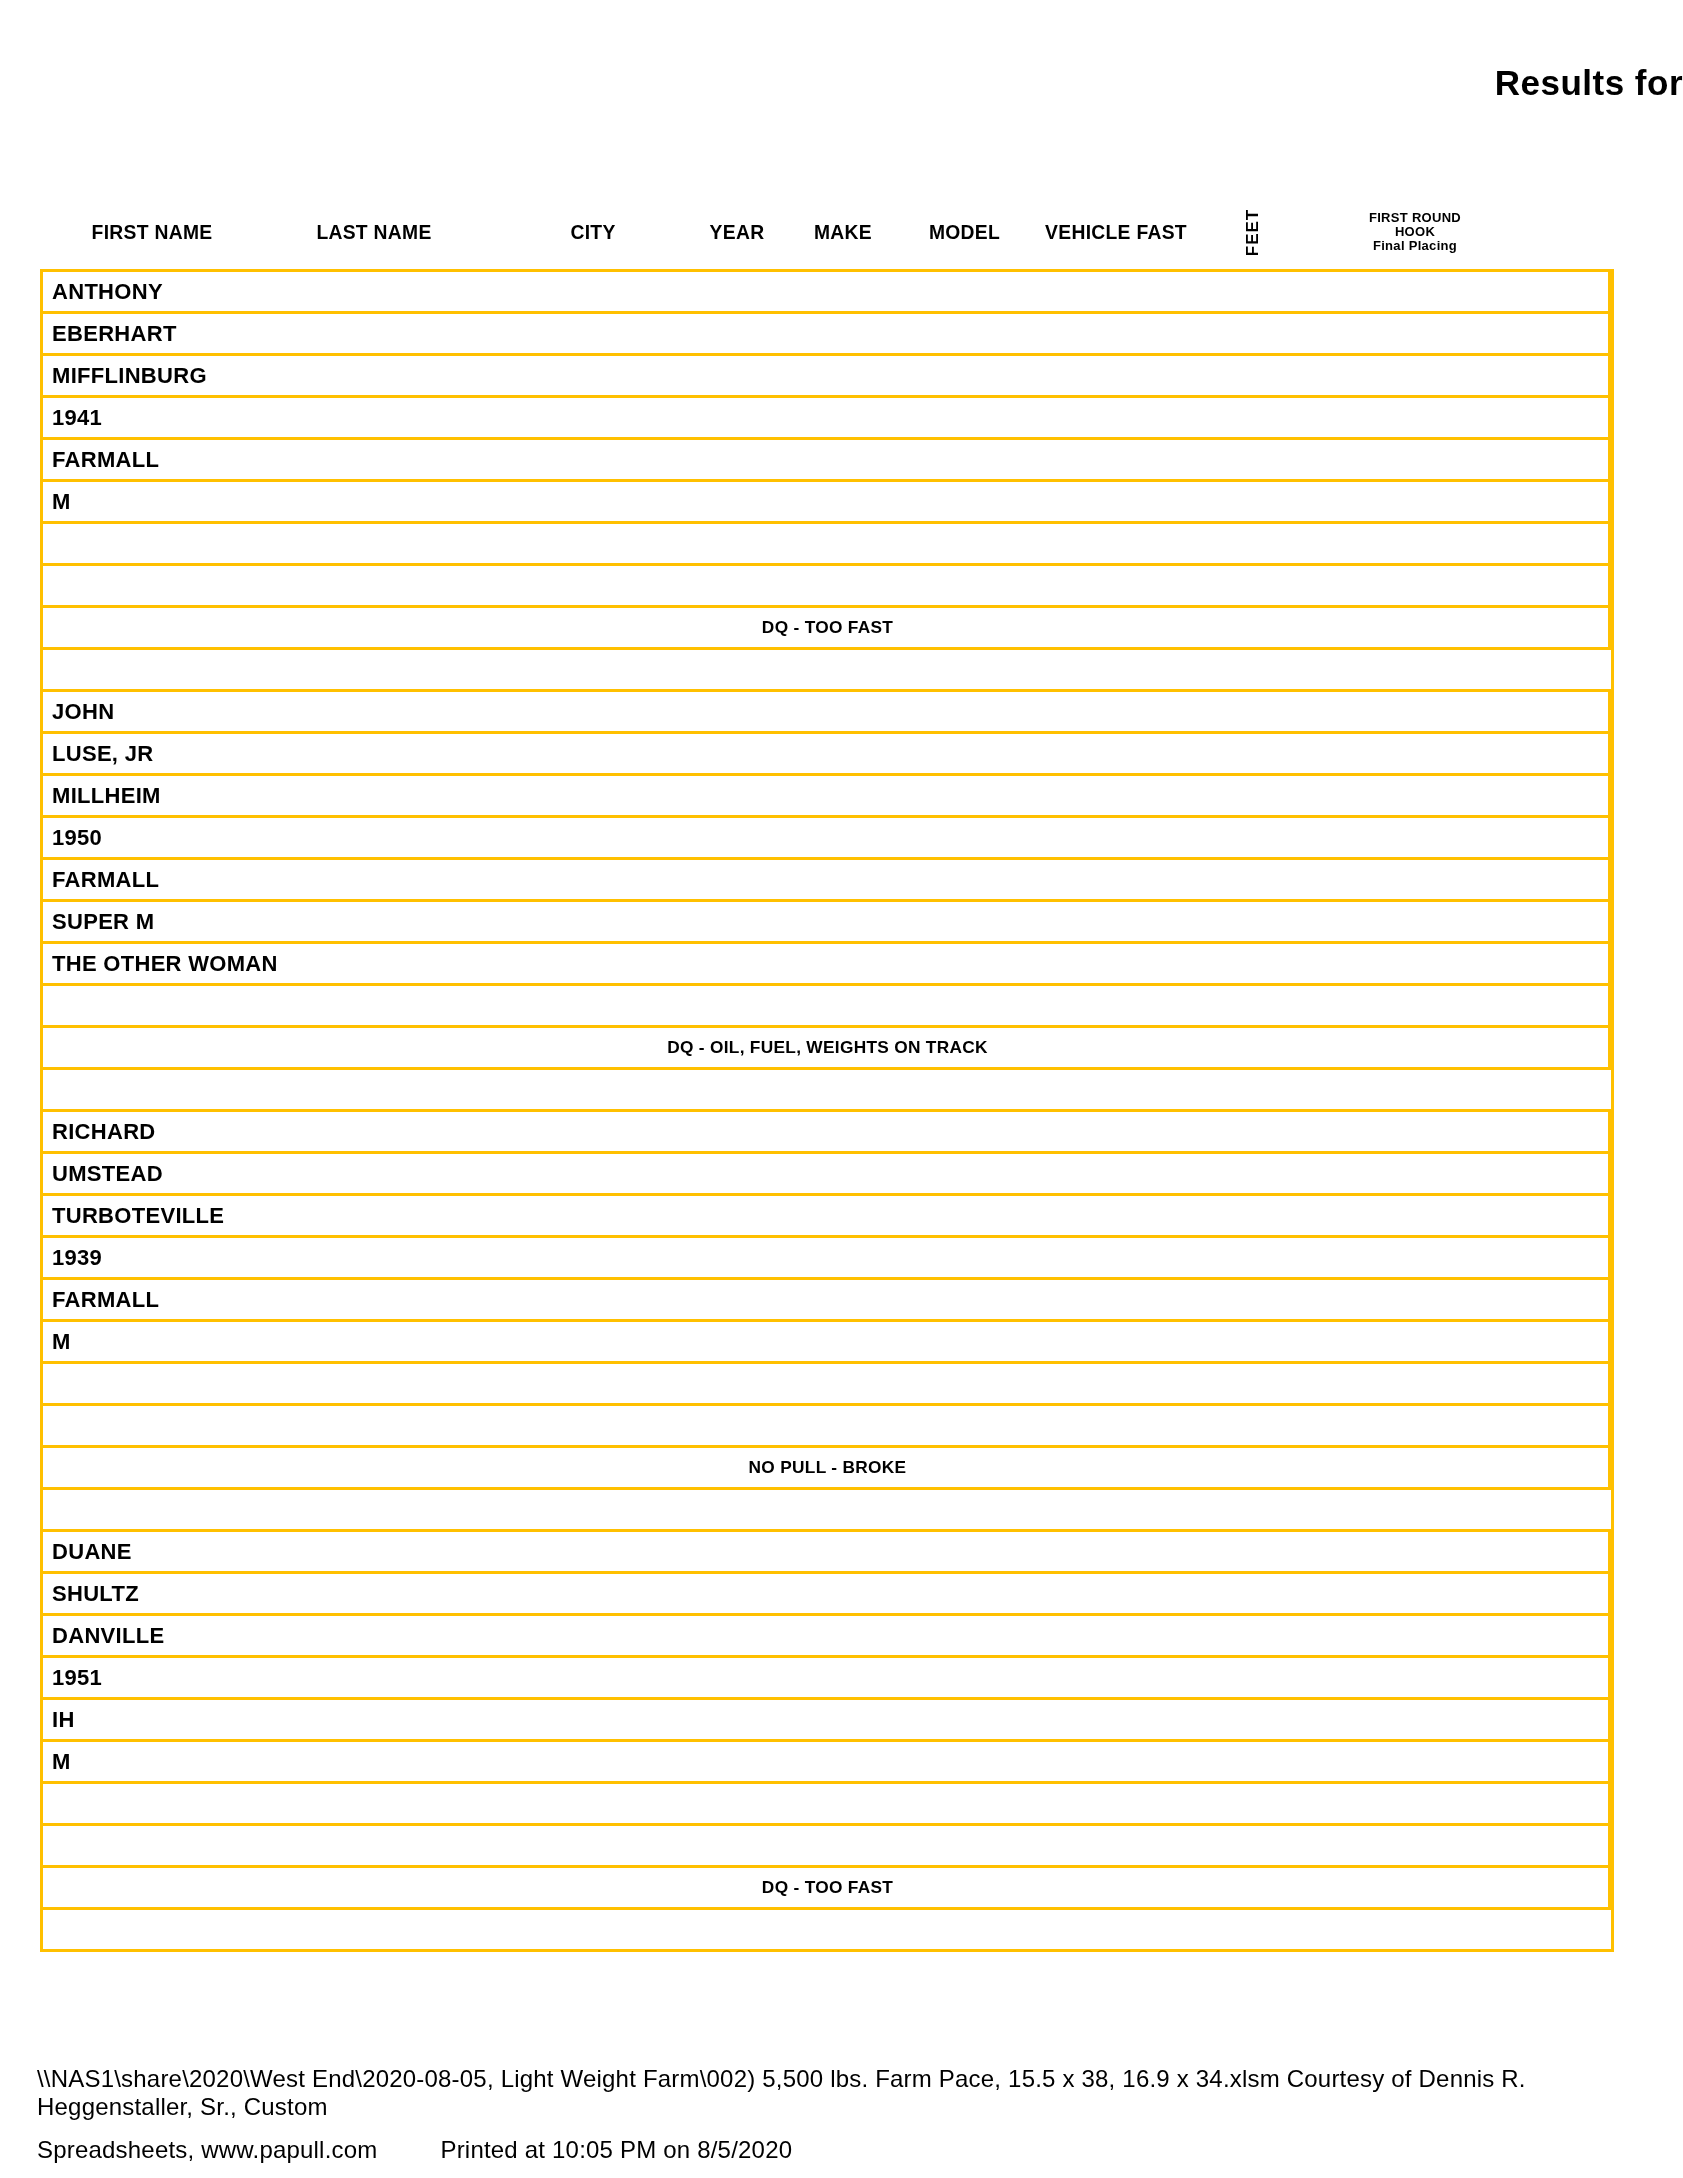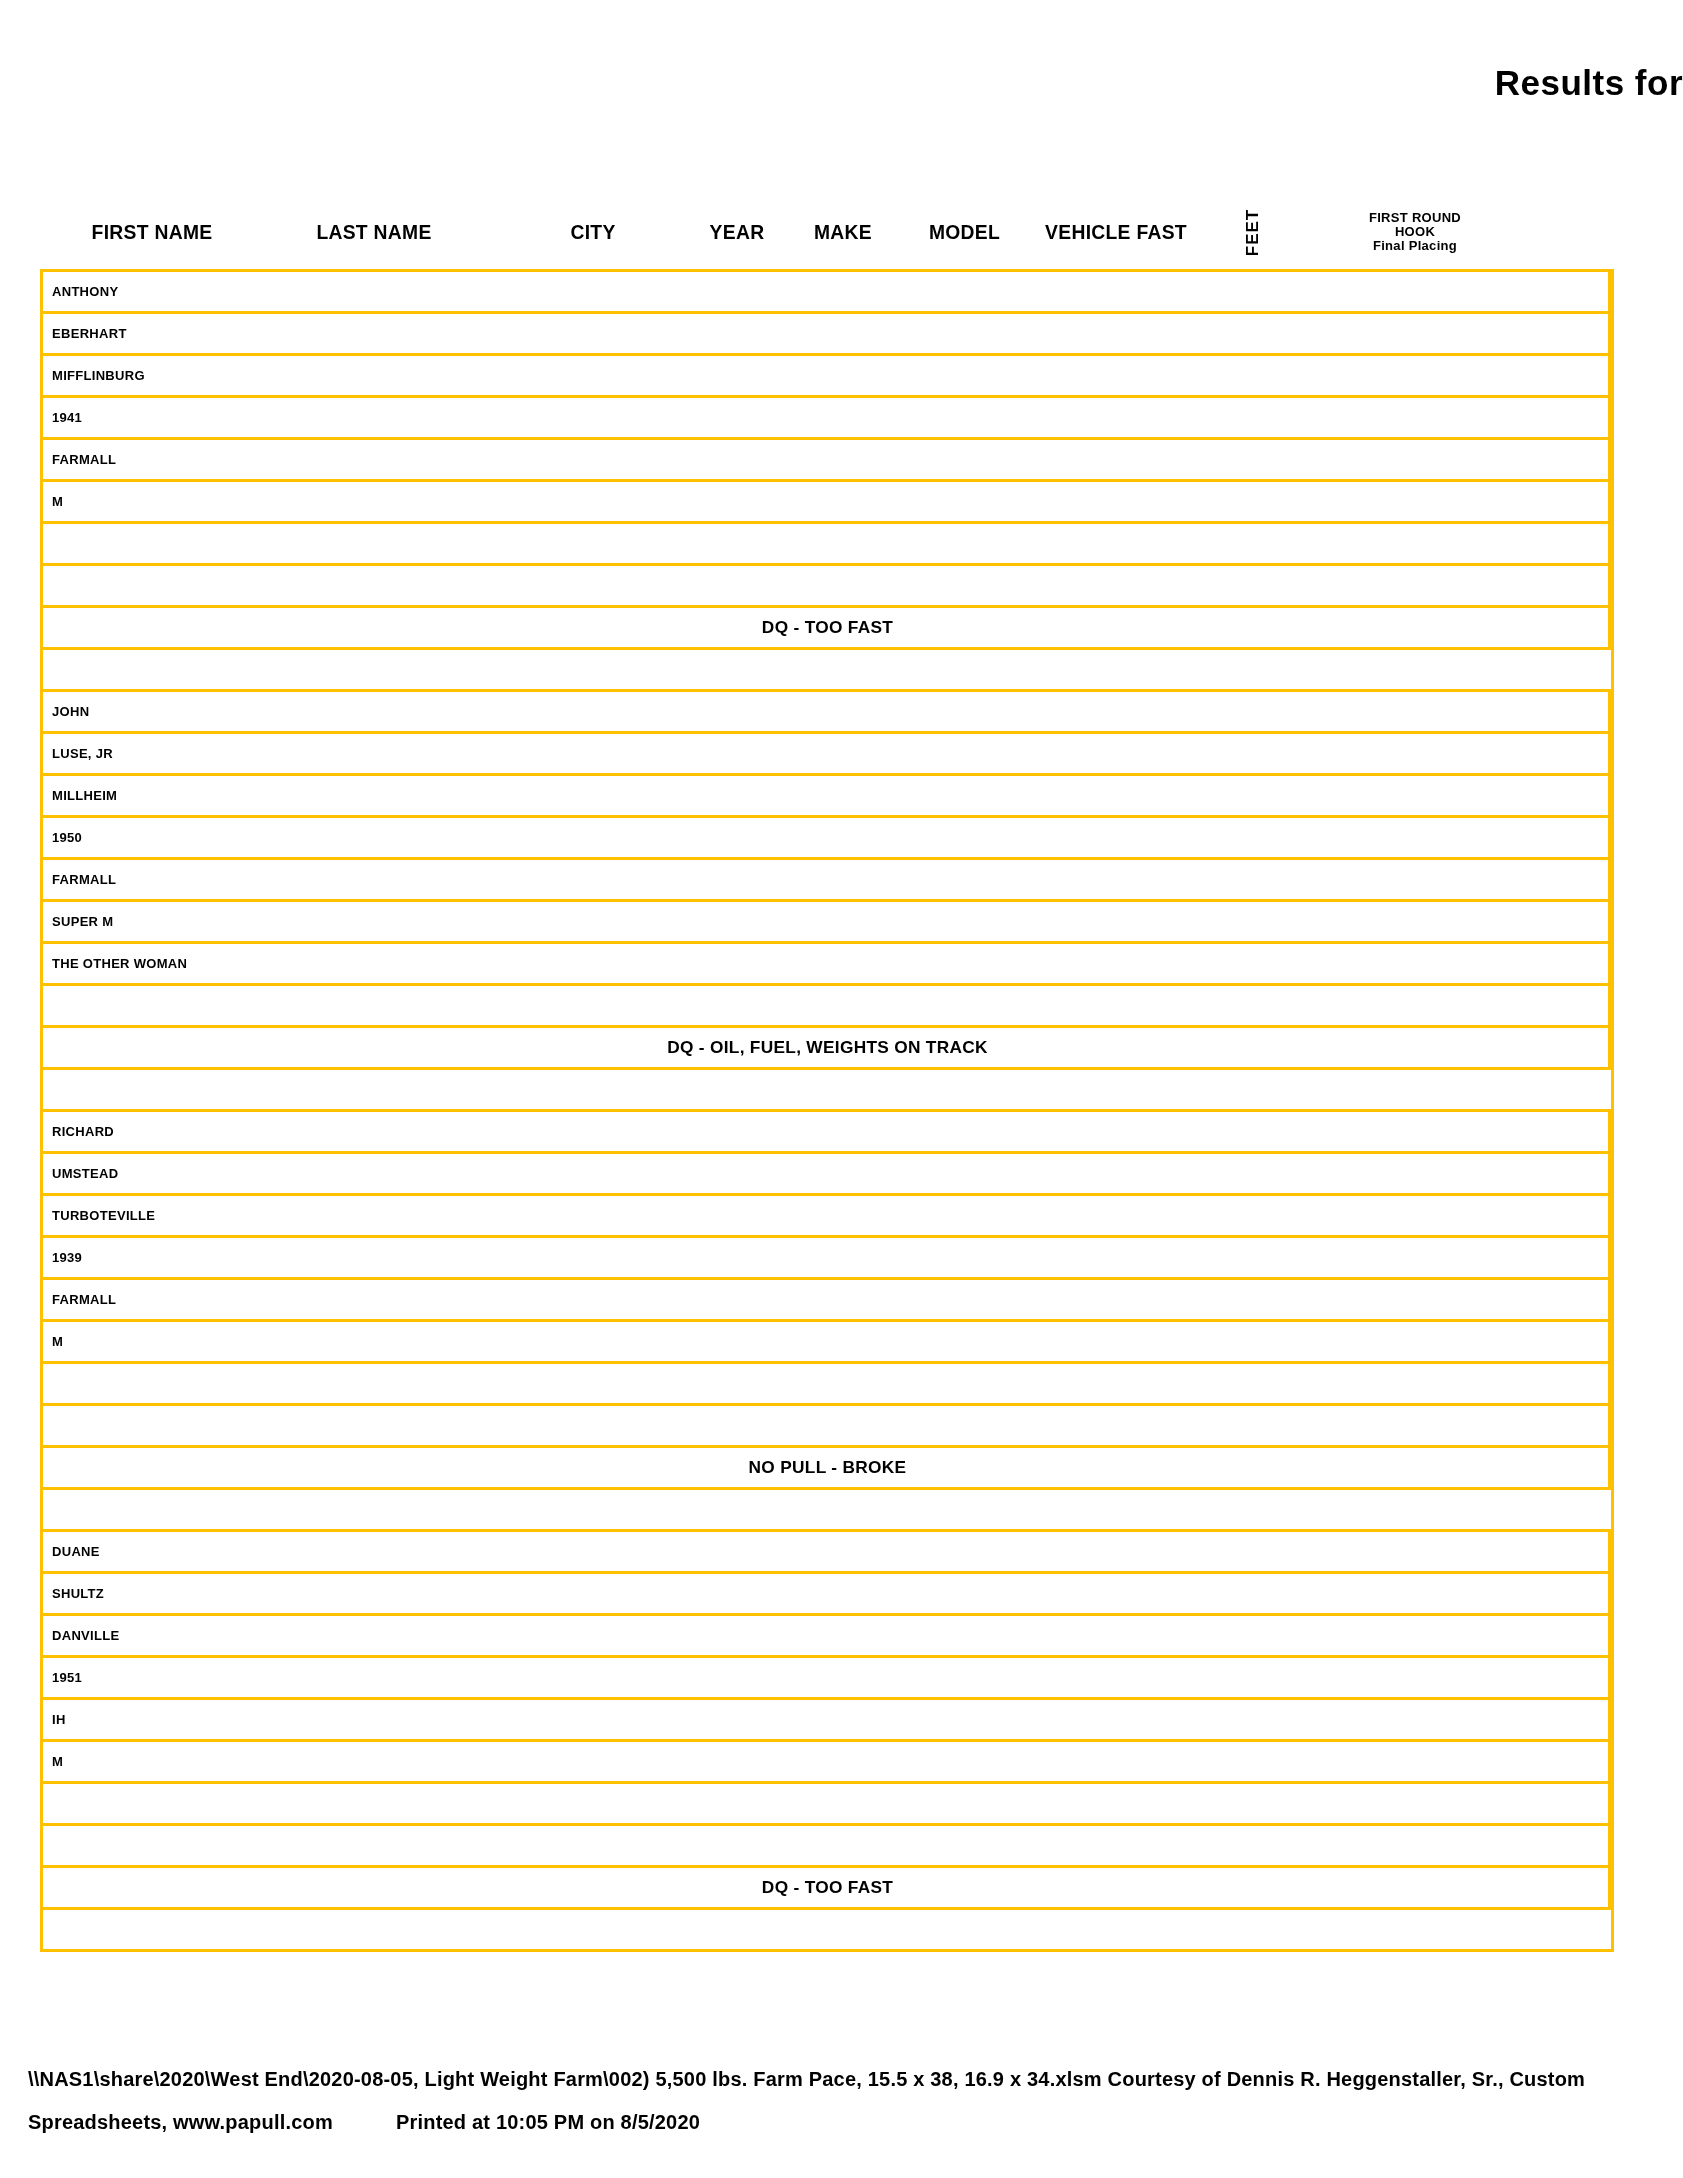--- a/index.html
+++ b/index.html
@@ -66,45 +66,45 @@
     background: var(--border-color, #FFC000);
     display: grid;
     grid-auto-rows: 39px;
     row-gap: 3px;
   }
   .tbody-row { display: contents; }
   .td {
     background: #ffffff;
     display: flex;
     align-items: center;
-    font-size: 13px;
+    font-size: 22px;
     font-weight: bold;
     padding-left: 9px;
     padding-right: 4px;
     letter-spacing: 0.3px;
     overflow: hidden;
     border-right: 3px solid var(--border-color, #FFC000);
   }
   .td:last-child { border-right: none; }
   .td.col-first_round_result {
     justify-content: center;
     text-align: center;
     font-size: 17.3px;
     line-height: 19px;
     padding-left: 10px;
     padding-right: 6px;
   }
   .td.col-first_round_placing { justify-content: center; padding: 0; }
   .footer {
     position: absolute;
-    left: 28px;
+    left: 37px;
     top: 2065px;
     width: 1574px;
-    font-size: 20px;
-    font-weight: bold;
+    font-size: 24px;
+    font-weight: normal;
     line-height: 28px;
     letter-spacing: 0.2px;
   }
   .footer-line2 { margin-top: 15px; }
   .footer-line2 .printed { margin-left: 63px; }
 </style>
 </head>
 <body>
 
 <div class="page">

